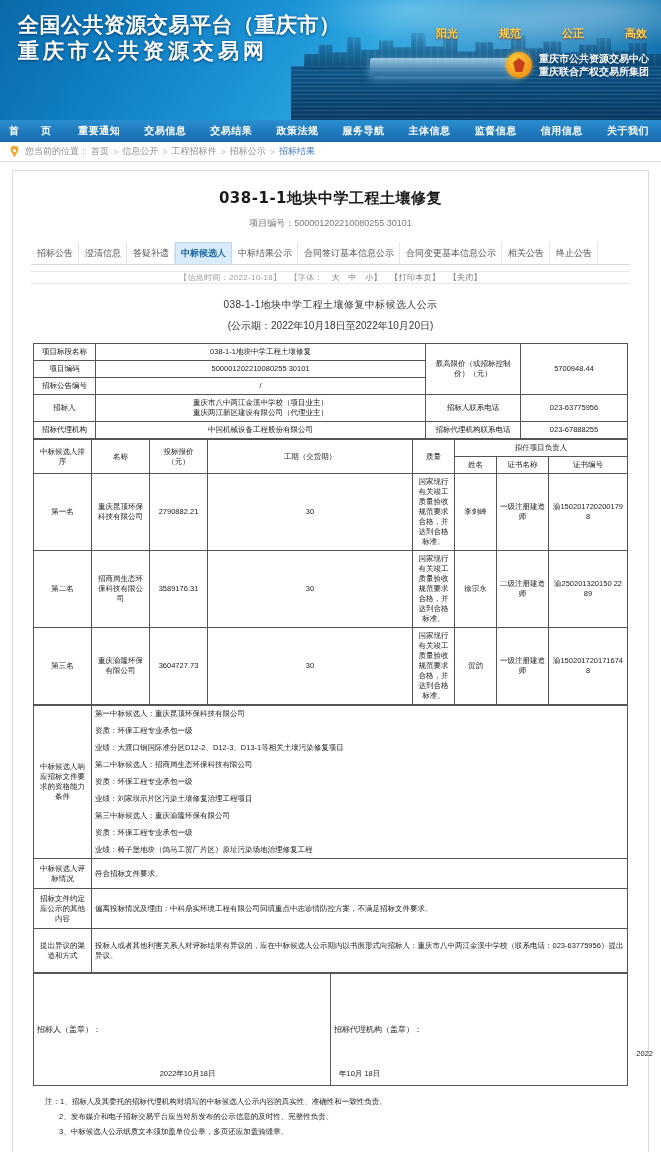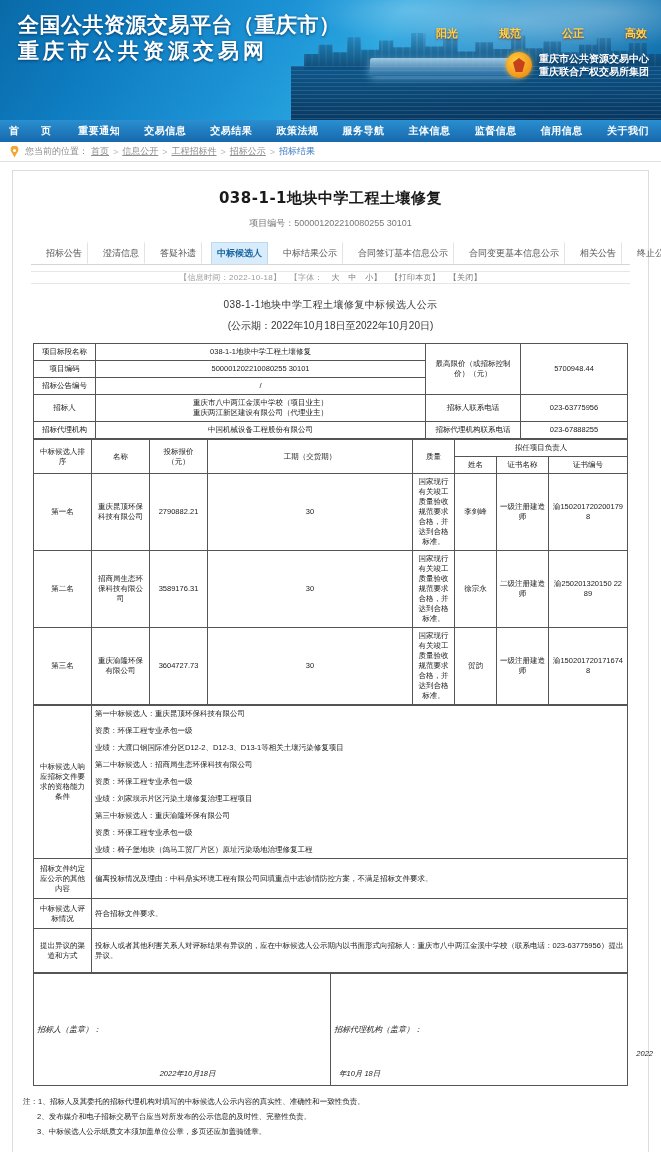--- a/index.html
+++ b/index.html
@@ -144,21 +144,21 @@
     width: 9px; height: 12px; flex: none; margin-right: 3px;
     background: #f0a830;
     clip-path: polygon(50% 100%, 8% 44%, 8% 20%, 26% 2%, 74% 2%, 92% 20%, 92% 44%);
     position: relative;
   }
   .pin::after{
     content:""; position:absolute; left:3px; top:3px; width:3px; height:3px;
     background:#fff; border-radius:50%;
   }
   .crumbbar .sep { color:#bdbdbd; padding:0 1px; }
-  .crumbbar .link { color:#8d8d8d; cursor:pointer;text-decoration:underline; }
+  .crumbbar .link { color:#8d8d8d; cursor:pointer; }
   .crumbbar .cur { color:#3b79c4; cursor:default; }
 
   
   .card {
     margin: 8px 12px 0 12px;
     border: 1px solid #dcdcdc;
     background: #fff;
     min-height: 1020px;
     padding-bottom: 4px;
   }
@@ -187,21 +187,20 @@
   }
   .tab {
     font-size: 9px;
     color: #555;
     padding: 4px 5px;
     border: 1px solid transparent;
     border-right: 1px solid #e3e3e3;
     cursor: pointer;
     white-space: nowrap;
     line-height: 12px;
-    margin-left: 9px;
   }
   .tab:last-child { border-right: 1px solid #e3e3e3; }
   .tab.active {
     background: #d9ecfb;
     color: #15639f;
     font-weight: bold;
     border: 1px solid #bcd9ef;
     border-bottom-color: #d9ecfb;
   }
 
@@ -250,35 +249,35 @@
   }
   td.lbl { text-align: center; }
   td.ctr { text-align: center; }
   td.lft { text-align: left; padding-left: 5px; }
   .tiny { font-size: 6px; line-height: 7.5px; }
   .cell-ml { line-height: 11px; }
 
   .qual-lines p { margin: 0 0 7px 0; }
   .qual-lines p:last-child { margin-bottom: 0; }
 
-  .sig-cell { height: 112px; vertical-align: top; padding: 8px 8px; position: relative; font-style: italic; }
+  .sig-cell { height: 112px; vertical-align: top; padding: 8px 8px; position: relative; }
   .sig-label { font-size: 8px; }
   .sig-date {
     position: absolute; bottom: 6px; left: 50%;
     transform: translateX(-40%);
     font-size: 7.5px;
   }
   .sig-date2 { position: absolute; bottom: 6px; left: 8px; font-size: 7.5px; }
   .floaty {
     position: absolute; right: -26px; bottom: 26px;
     font-size: 7.5px; color:#1a1a1a;
   }
 
   .notes {
-    margin: 8px 20px 0 10px;
+    margin: 8px 20px 0 32px;
     font-size: 7.5px;
     line-height: 15px;
     color: #1a1a1a;
   }
   .notes .n1 { }
   .notes .n2, .notes .n3 { padding-left: 14px; }
 </style>
 </head>
 <body>
 
@@ -481,27 +480,27 @@
           <p>资质：环保工程专业承包一级</p>
           <p>业绩：大渡口钢国际准分区D12-2、D12-3、D13-1等相关土壤污染修复项目</p>
           <p>第二中标候选人：招商局生态环保科技有限公司</p>
           <p>资质：环保工程专业承包一级</p>
           <p>业绩：刘家坝示片区污染土壤修复治理工程项目</p>
           <p>第三中标候选人：重庆渝隆环保有限公司</p>
           <p>资质：环保工程专业承包一级</p>
           <p>业绩：椅子堡地块（鸽马工贸厂片区）原址污染场地治理修复工程</p>
         </td>
       </tr>
+      <tr style="height:30px">
+        <td class="lbl">中标候选人评标情况</td>
+        <td class="lft">符合招标文件要求。</td>
+      </tr>
       <tr style="height:40px">
         <td class="lbl">招标文件约定应公示的其他内容</td>
         <td class="lft">偏离投标情况及理由：中科鼎实环境工程有限公司回填重点中志诊情防控方案，不满足招标文件要求。</td>
-      </tr>
-      <tr style="height:30px">
-        <td class="lbl">中标候选人评标情况</td>
-        <td class="lft">符合招标文件要求。</td>
       </tr>
       <tr style="height:44px">
         <td class="lbl">提出异议的渠道和方式</td>
         <td class="lft">投标人或者其他利害关系人对评标结果有异议的，应在中标候选人公示期内以书面形式向招标人：重庆市八中两江金溪中学校（联系电话：023-63775956）提出异议。</td>
       </tr>
     </tbody>
   </table>
 
   <table class="main" style="border-top:none; position:relative">
     <colgroup>

